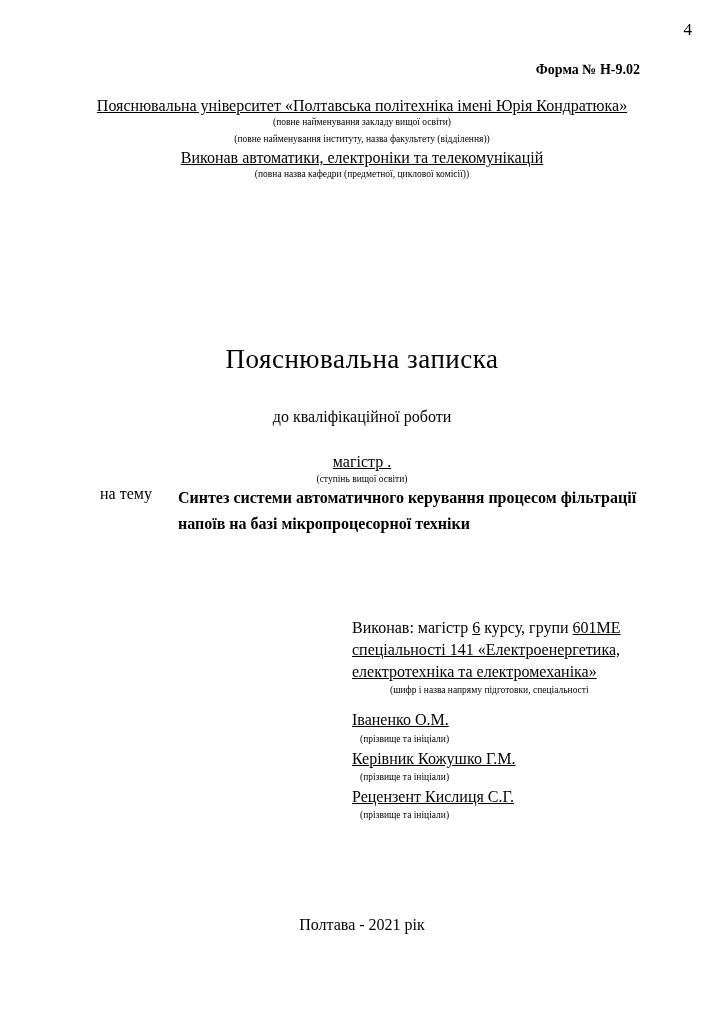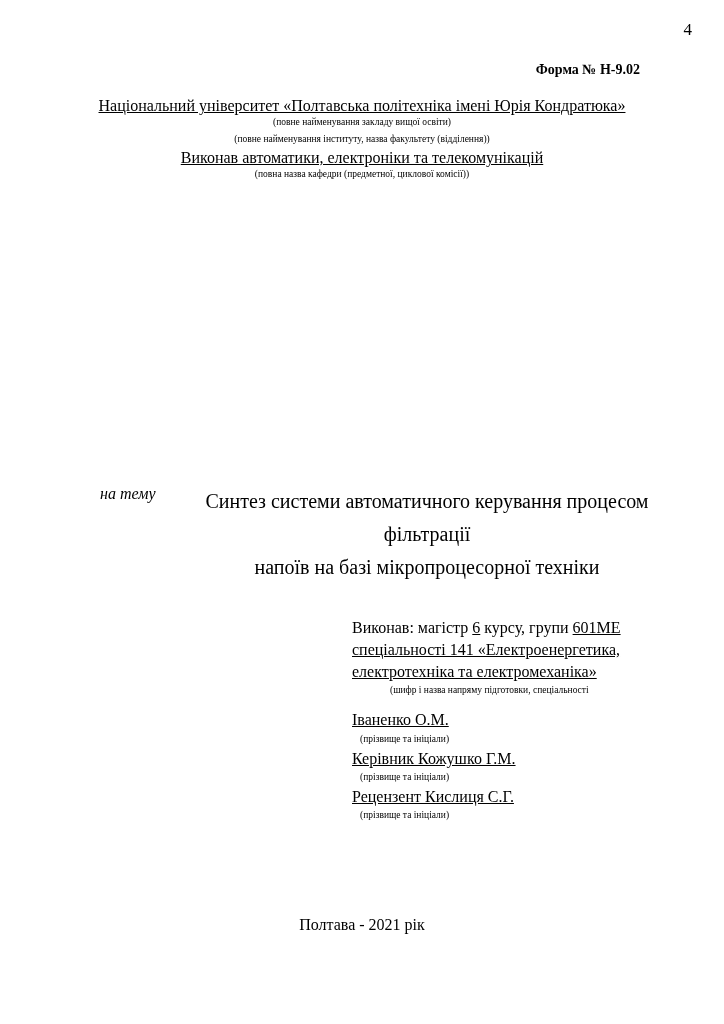--- a/index.html
+++ b/index.html
@@ -77,27 +77,25 @@
     top: 485px;
     left: 100px;
     right: 48px;
     display: flex;
     align-items: flex-start;
   }
   .topic-label {
     font-size: 16px;
     flex: 0 0 78px;
     white-space: nowrap;
-    font-style: italic;
   }
   .topic-text {
     flex: 1 1 auto;
-    font-size: 20px;
-    font-weight: normal;
-    text-align: center;
+    font-size: 16px;
+    font-weight: bold;
     line-height: 1.65;
   }
   .author-block {
     position: absolute;
     top: 617px;
     left: 352px;
     right: 30px;
     font-size: 16px;
     line-height: 1.38;
   }
@@ -129,27 +127,33 @@
 </head>
 <body>
 
 <div class="page">
 
   <div class="page-number">4</div>
 
   <div class="form-label">Форма № Н-9.02</div>
 
   <div class="header-block">
-    <div class="hdr-line">Національний університет «Полтавська політехніка імені Юрія Кондратюка»</div>
+    <div class="hdr-line">Пояснювальна університет «Полтавська політехніка імені Юрія Кондратюка»</div>
     <div class="caption">(повне найменування  закладу вищої освіти)</div>
     <div class="caption">(повне найменування інституту, назва факультету (відділення))</div>
     <div class="hdr-line">Виконав автоматики, електроніки та телекомунікацій</div>
     <div class="caption">(повна назва кафедри (предметної, циклової комісії))</div>
   </div>
 
+  <div class="title-block">
+    <div class="main-title">Пояснювальна записка</div>
+    <div class="subtitle">до кваліфікаційної роботи</div>
+    <div class="degree">магістр .</div>
+    <div class="degree-caption caption">(ступінь вищої освіти)</div>
+  </div>
 
   <div class="topic-row">
     <span class="topic-label">на тему</span>
     <span class="topic-text"><span>Синтез системи автоматичного керування процесом фільтрації</span><br>
     <span>напоїв на базі мікропроцесорної техніки</span></span>
   </div>
 
   <div class="author-block">
     <div><span>Виконав: магістр </span><span class="ul">6</span><span> курсу, групи </span><span class="ul">601МЕ</span></div>
     <div class="ul">спеціальності 141 «Електроенергетика,</div>

